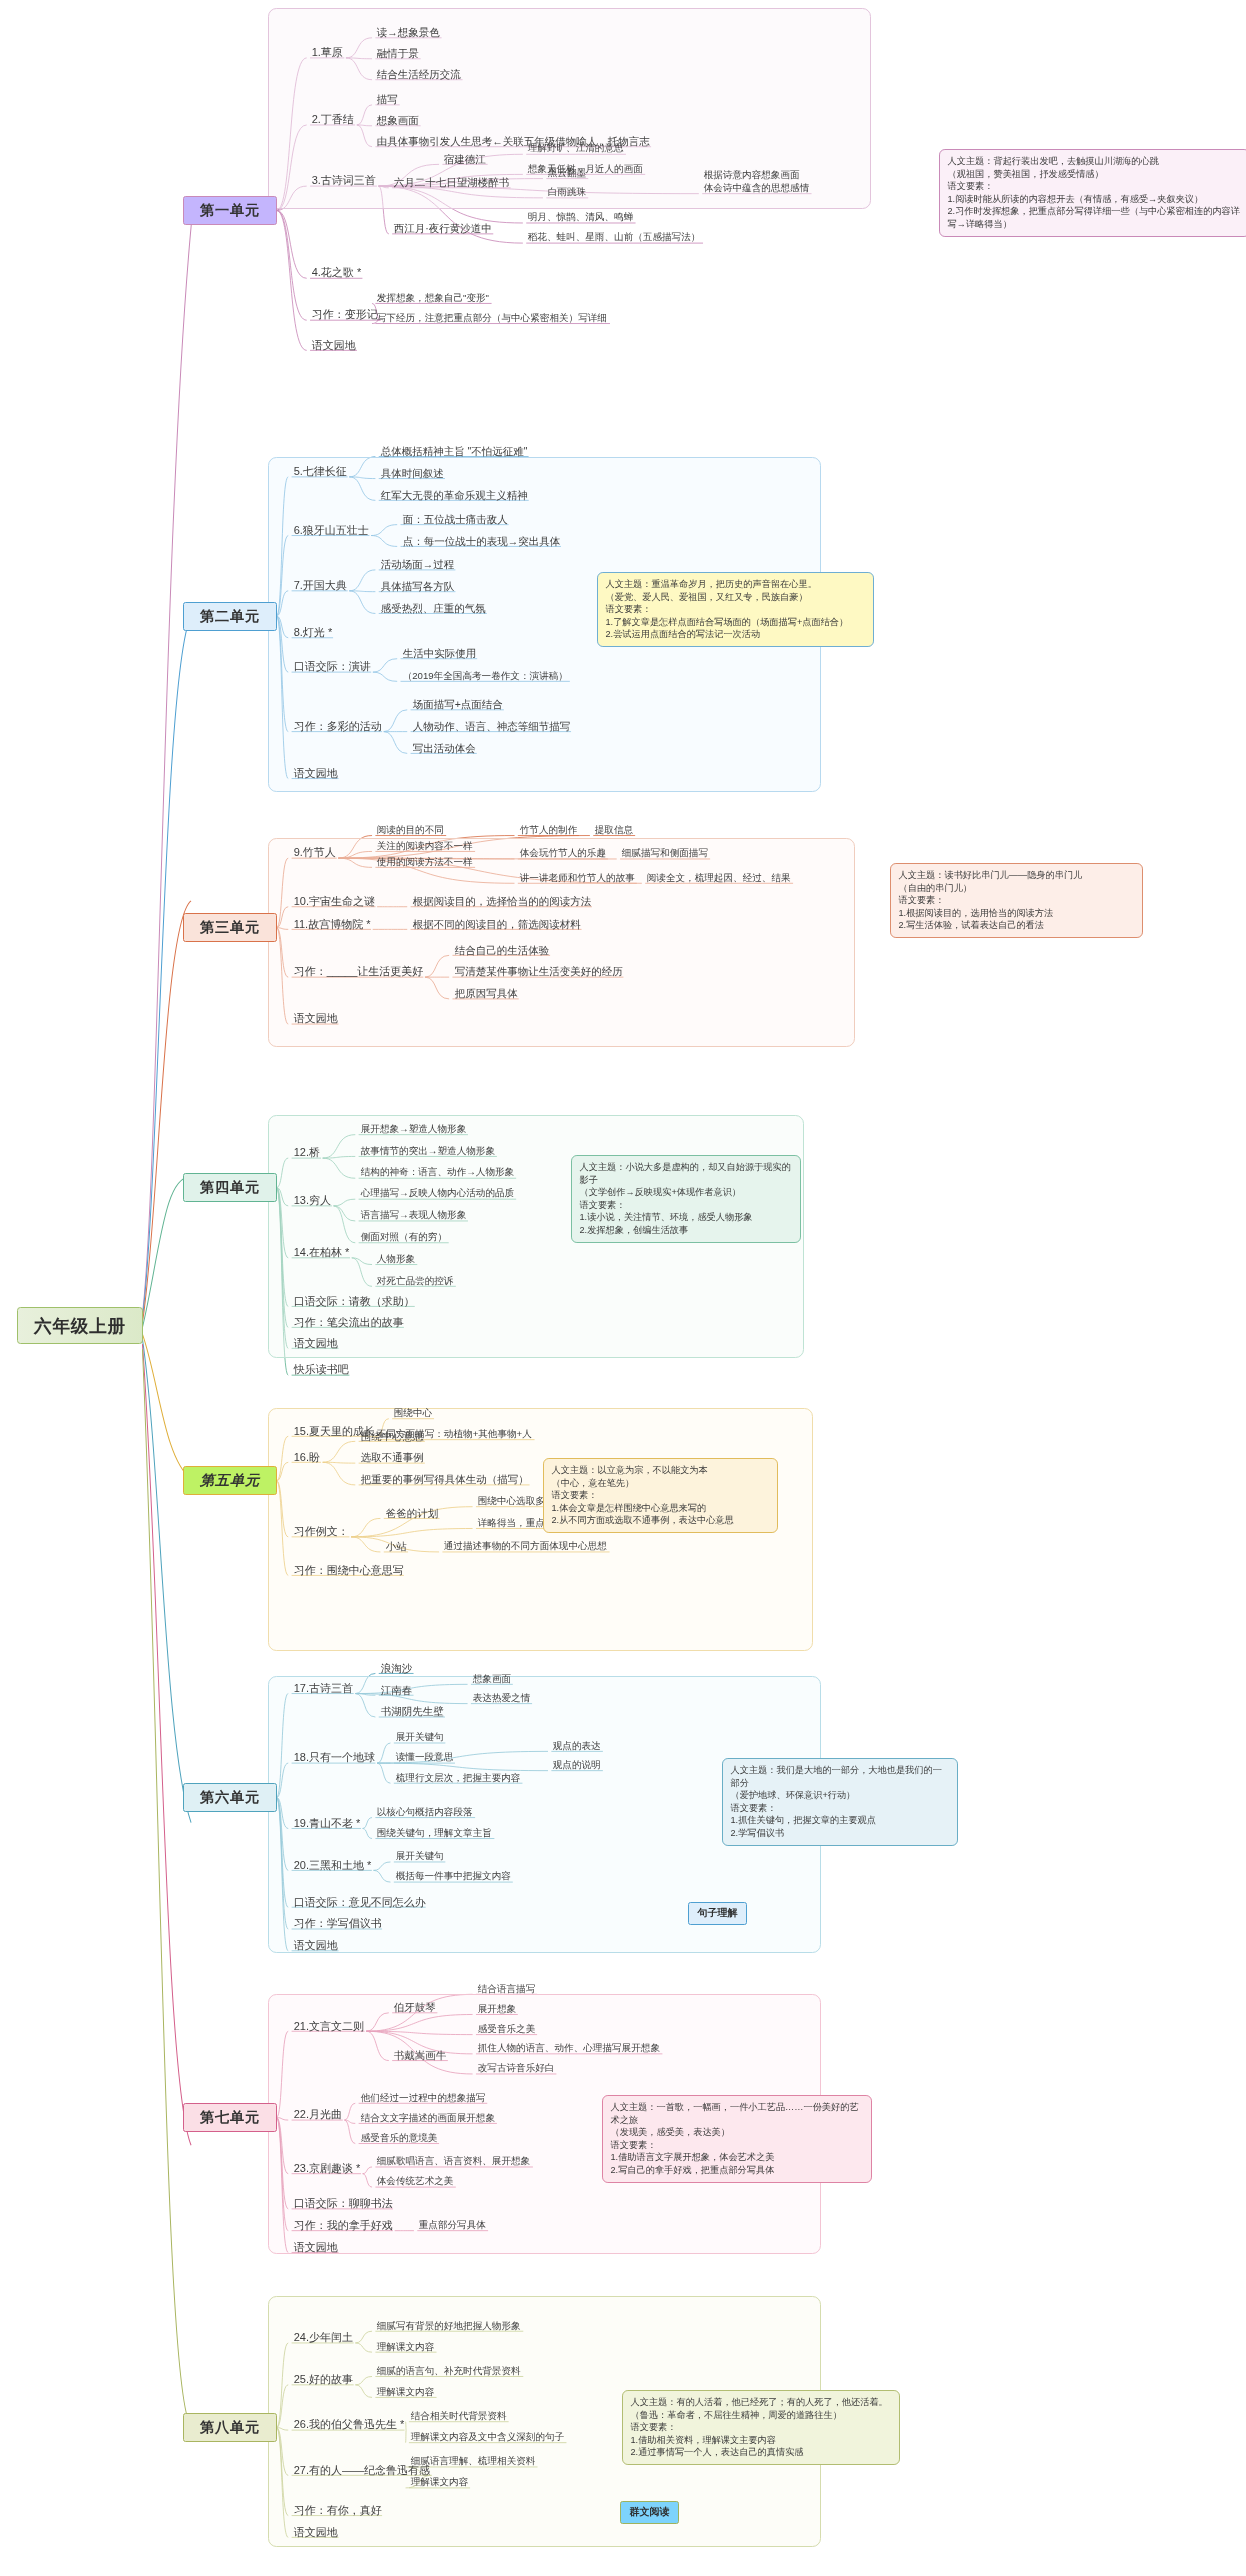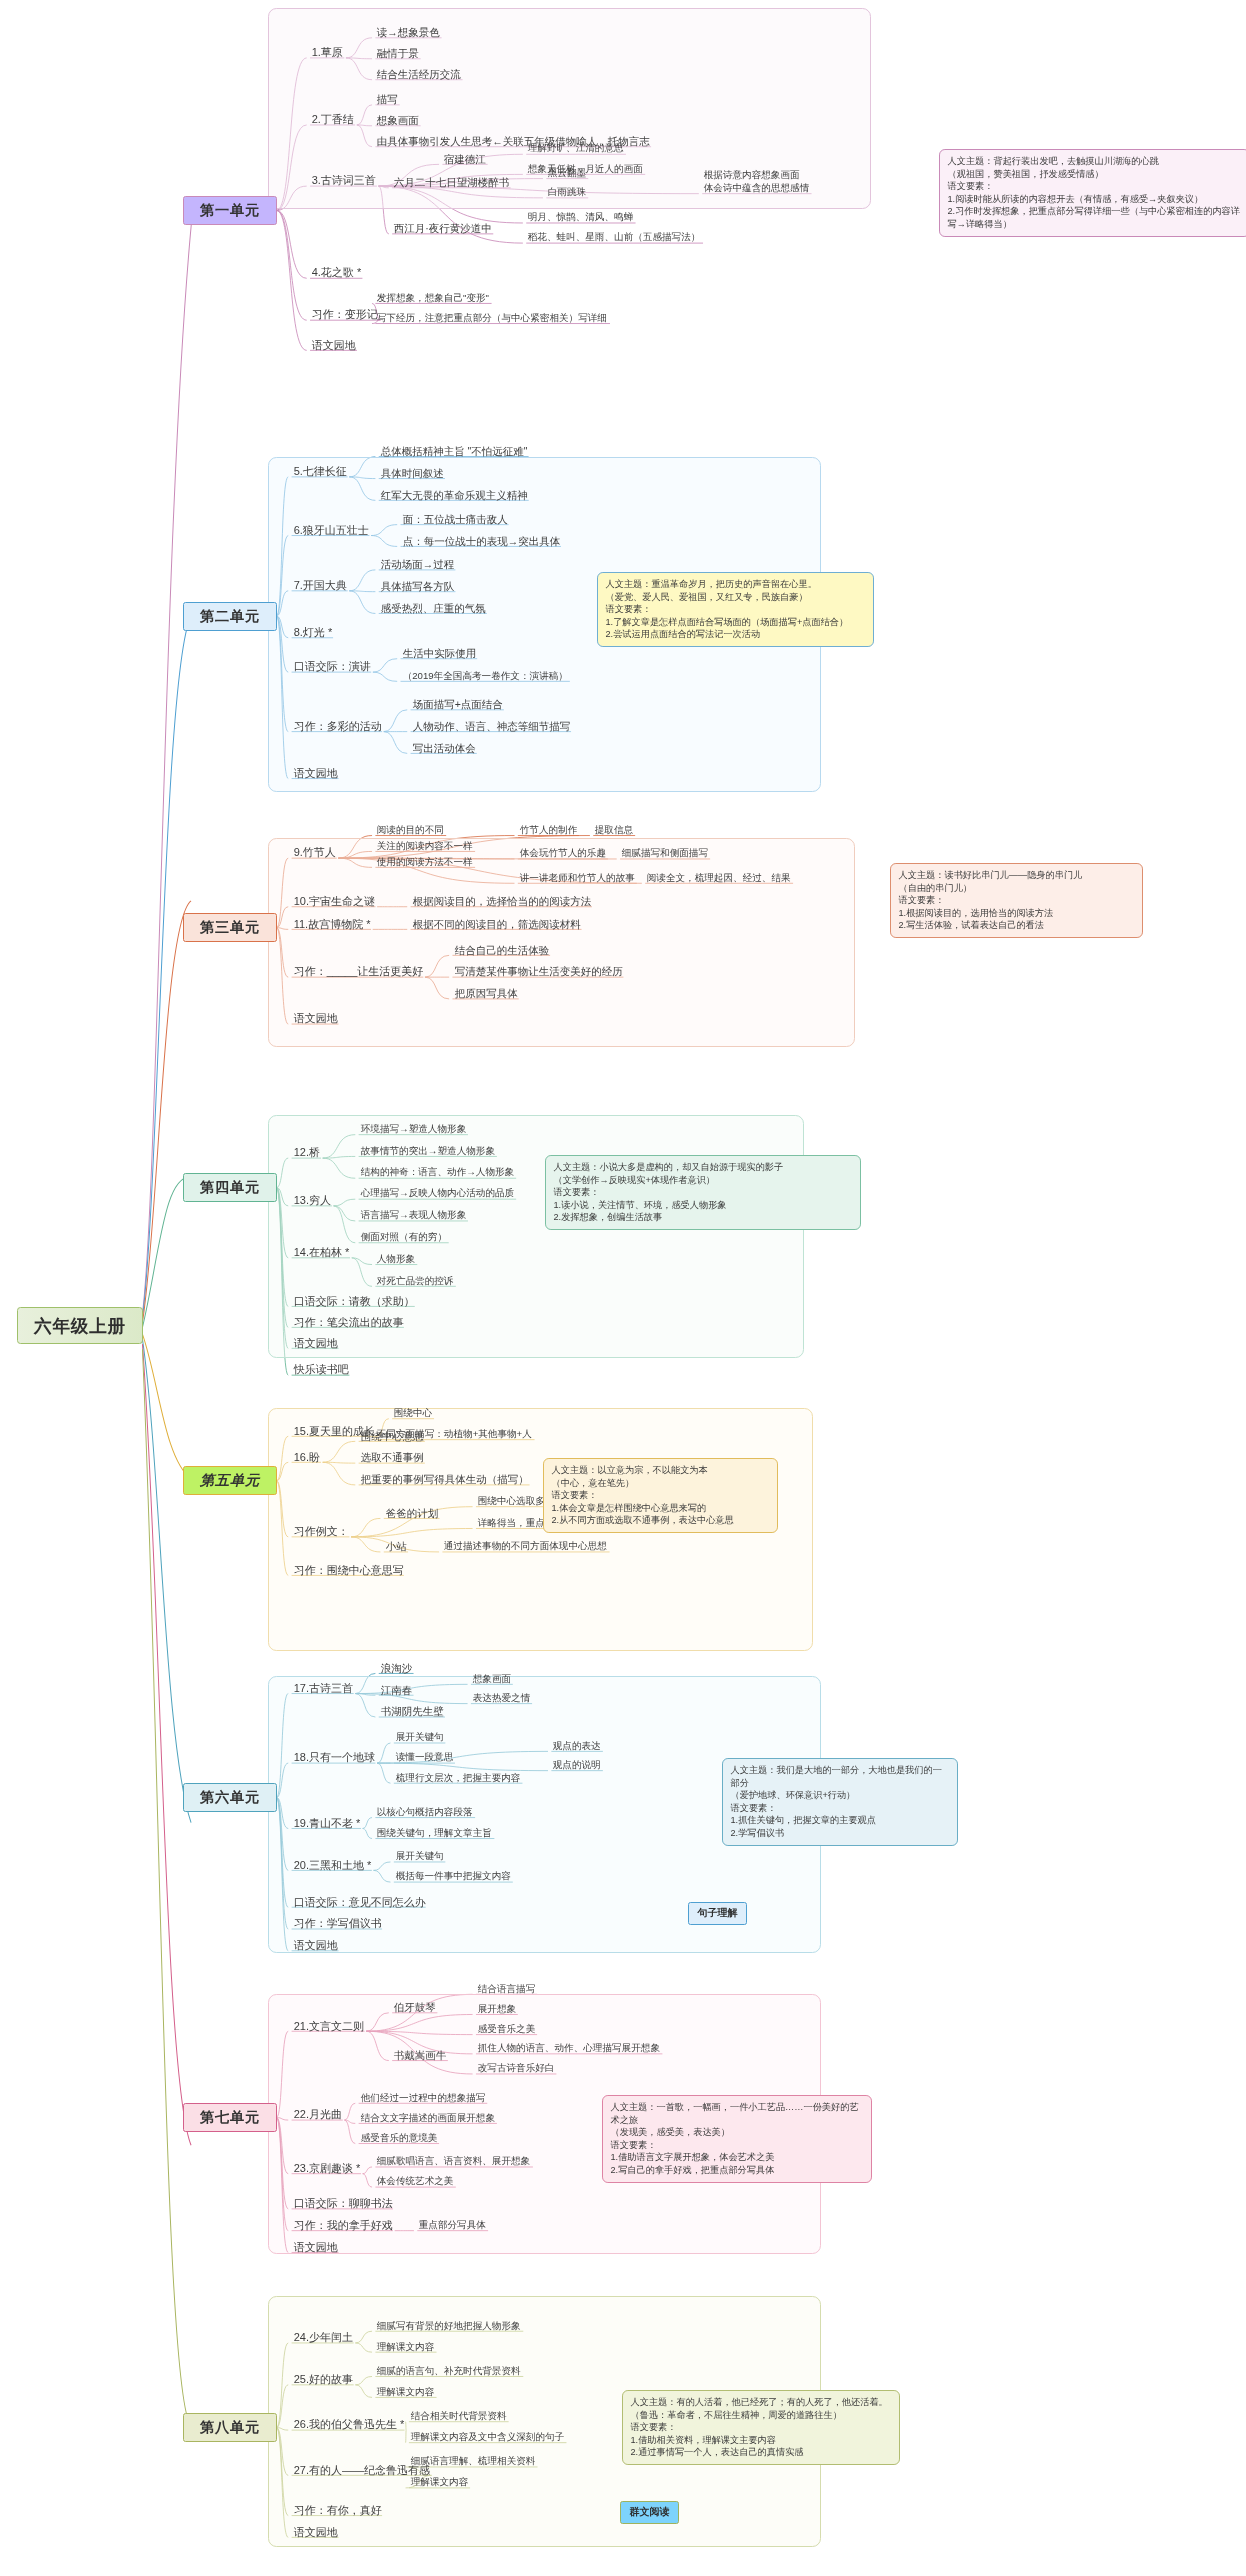--- a/index.html
+++ b/index.html
@@ -507,39 +507,39 @@
 
   <div class="callout c3" style="left:890px;top:863px;width:253px;">人文主题：读书好比串门儿——隐身的串门儿
 （自由的串门儿）
 语文要素：
 1.根据阅读目的，选用恰当的阅读方法
 2.写生活体验，试着表达自己的看法</div>
 
   <div class="unit u4" style="left:183px;top:1173px;">第四单元</div>
 
   <div class="node l2" style="left:292px;top:1146px;">12.桥</div>
-  <div class="node small" style="left:359px;top:1123px;">环境描写→塑造人物形象</div>
+  <div class="node small" style="left:359px;top:1123px;">展开想象→塑造人物形象</div>
   <div class="node small" style="left:359px;top:1145px;">故事情节的突出→塑造人物形象</div>
   <div class="node small" style="left:359px;top:1166px;">结构的神奇：语言、动作→人物形象</div>
 
   <div class="node l2" style="left:292px;top:1194px;">13.穷人</div>
   <div class="node small" style="left:359px;top:1187px;">心理描写→反映人物内心活动的品质</div>
   <div class="node small" style="left:359px;top:1209px;">语言描写→表现人物形象</div>
   <div class="node small" style="left:359px;top:1231px;">侧面对照（有的穷）</div>
 
   <div class="node l2" style="left:292px;top:1246px;">14.在柏林 *</div>
   <div class="node small" style="left:375px;top:1253px;">人物形象</div>
   <div class="node small" style="left:375px;top:1275px;">对死亡品尝的控诉</div>
 
   <div class="node l2" style="left:292px;top:1295px;">口语交际：请教（求助）</div>
   <div class="node l2" style="left:292px;top:1316px;">习作：笔尖流出的故事</div>
   <div class="node l2" style="left:292px;top:1337px;">语文园地</div>
   <div class="node l2" style="left:292px;top:1363px;">快乐读书吧</div>
 
-  <div class="callout c4" style="left:545px;top:1155px;width:316px;">人文主题：小说大多是虚构的，却又自始源于现实的影子
+  <div class="callout c4" style="left:571px;top:1155px;width:230px;">人文主题：小说大多是虚构的，却又自始源于现实的影子
 （文学创作→反映现实+体现作者意识）
 语文要素：
 1.读小说，关注情节、环境，感受人物形象
 2.发挥想象，创编生活故事</div>
 
   <div class="unit u5" style="left:183px;top:1466px;">第五单元</div>
 
   <div class="node l2" style="left:292px;top:1425px;">15.夏天里的成长</div>
   <div class="node small" style="left:392px;top:1407px;">围绕中心</div>
   <div class="node small" style="left:375px;top:1428px;">不同方面描写：动植物+其他事物+人</div>

